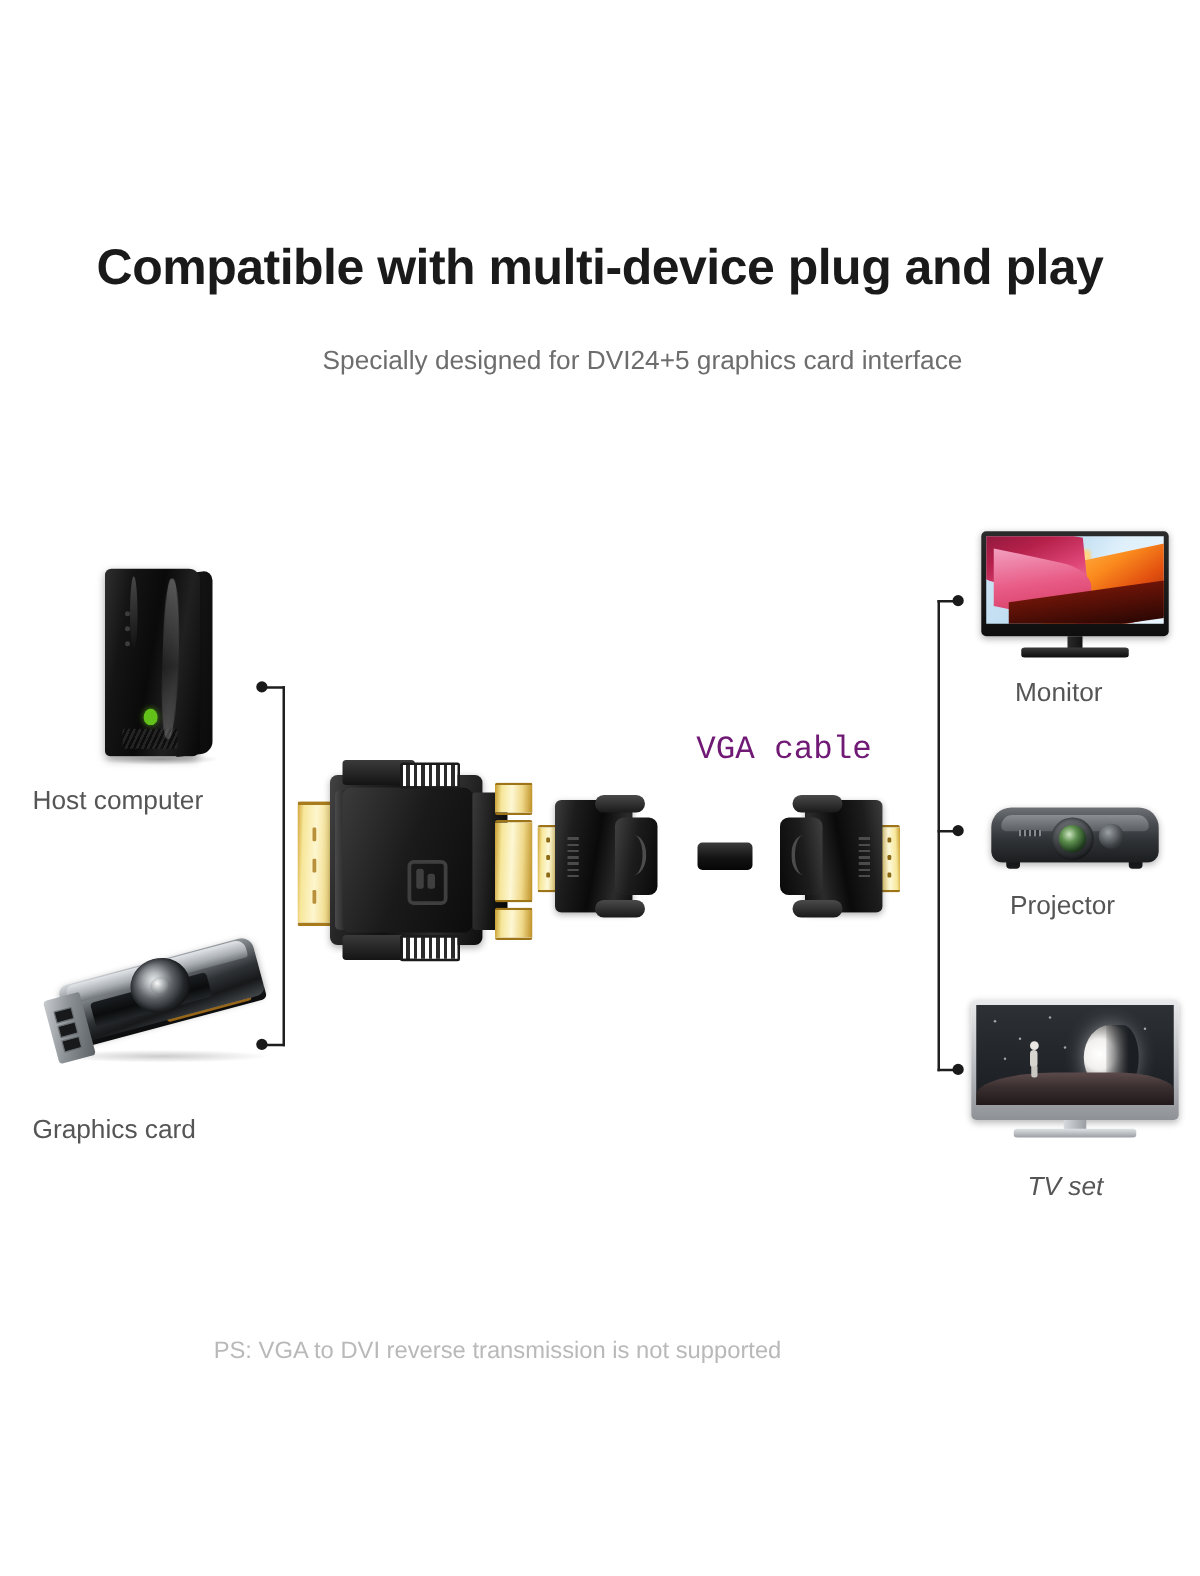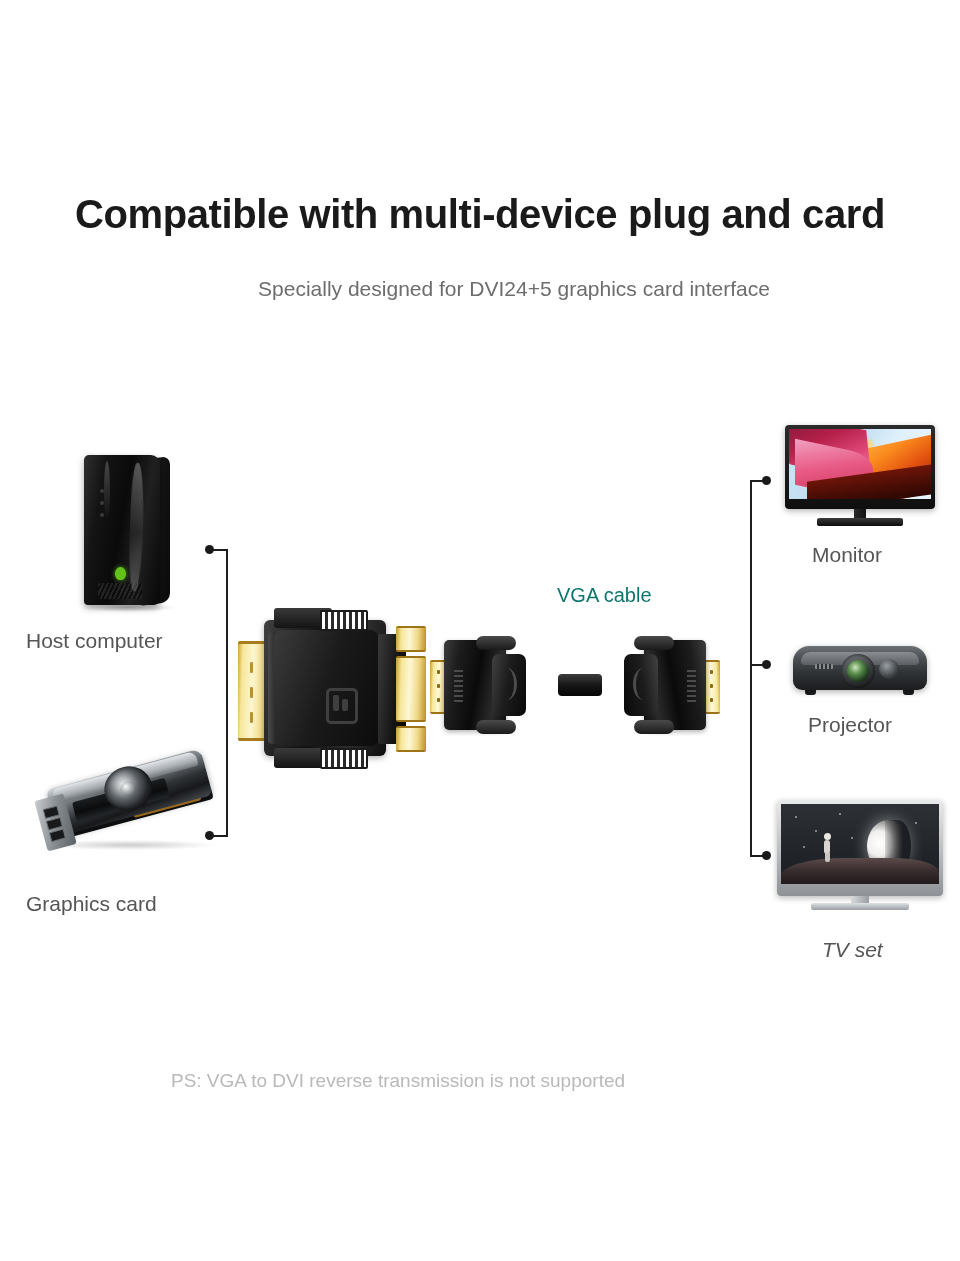--- a/index.html
+++ b/index.html
@@ -442,21 +442,21 @@
   }
   .tv-base {
     position: absolute; left: 34px; top: 103px; width: 98px; height: 7px;
     background: linear-gradient(180deg,#dfe2e5,#9b9ea2);
     border-radius: 3px/2px;
   }
 </style>
 </head>
 <body>
 
-<div class="headline">Compatible with multi-device plug and card</div>
+<div class="headline">Compatible with multi-device plug and play</div>
 <div class="subhead">Specially designed for DVI24+5 graphics card interface</div>
 
 <div class="pc-wrap">
   <div class="pc-shadow"></div>
   <div class="pc-side"></div>
   <div class="pc-body">
     <div class="pc-gloss2"></div>
     <div class="pc-vent" style="top:34px"></div>
     <div class="pc-vent" style="top:46px"></div>
     <div class="pc-vent" style="top:58px"></div>
@@ -510,21 +510,21 @@
   <div class="ad-screw" style="left:36px; top:0px;"></div>
   <div class="ad-screw" style="left:36px; top:140px;"></div>
   <div class="ad-spring" style="left:82px; top:2px;"></div>
   <div class="ad-spring" style="left:82px; top:140px;"></div>
   <div class="ad-vga-shell"></div>
   <div class="ad-vga-blade" style="top:18px; height:22px;"></div>
   <div class="ad-vga-blade" style="top:48px; height:62px;"></div>
   <div class="ad-vga-blade" style="top:118px; height:22px;"></div>
 </div>
 
-<div class="label" style="left:557px; top:584px; font-size:20px; color:#0f766e;">VGA cable</div>
+<div class="label" style="left:557px; top:584px; font-size:26px; color:#701a75;font-family:Liberation Mono, monospace;">VGA cable</div>
 
 <div class="cable">
 
   <div class="vga-conn" style="left:0;">
     <div class="vc-blade" style="left:0px;">
       <div class="vc-pin" style="left:7px; top:8px;"></div>
       <div class="vc-pin" style="left:7px; top:22px;"></div>
       <div class="vc-pin" style="left:7px; top:36px;"></div>
     </div>
     <div class="vc-shell" style="left:14px;"></div>

